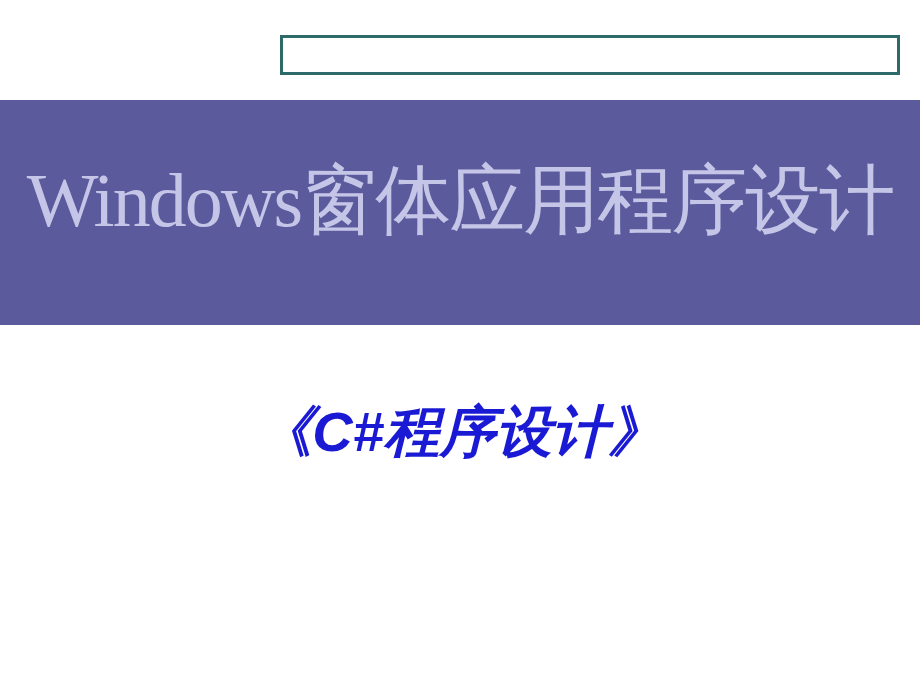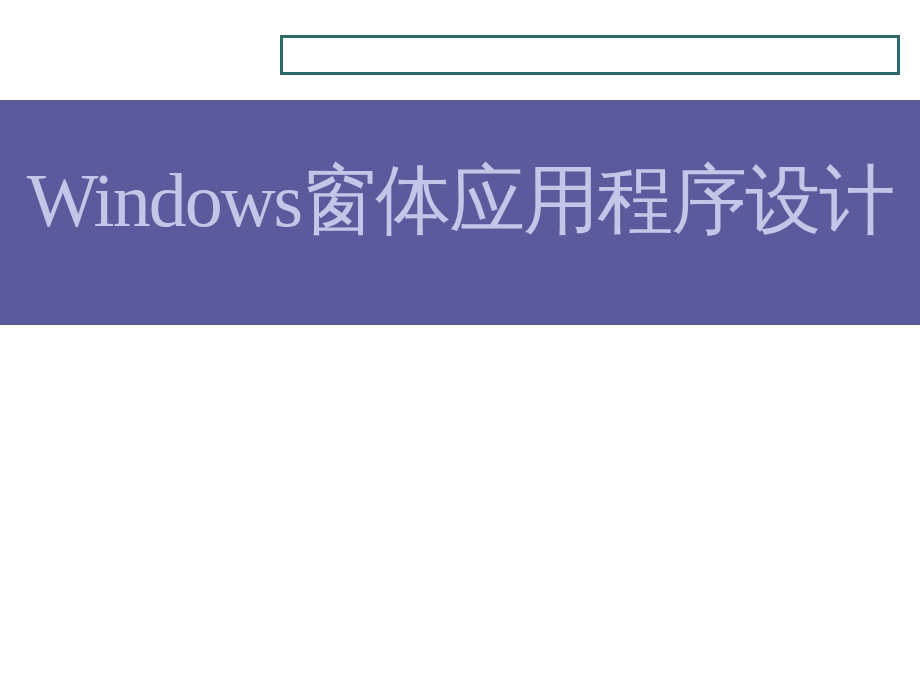--- a/index.html
+++ b/index.html
@@ -63,13 +63,14 @@
       font-family: "SimHei", "黑体", "Microsoft YaHei", sans-serif;
     }
   </style>
 </head>
 <body>
 
 <div class="slide-container">
   <div class="deco-box"></div>
   <div class="title-banner"></div>
   <div class="title-text">Windows窗体应用程序设计</div>
+  <div class="subtitle-text">《C#程序设计》</div>
 </div>
 
 </body></html>

